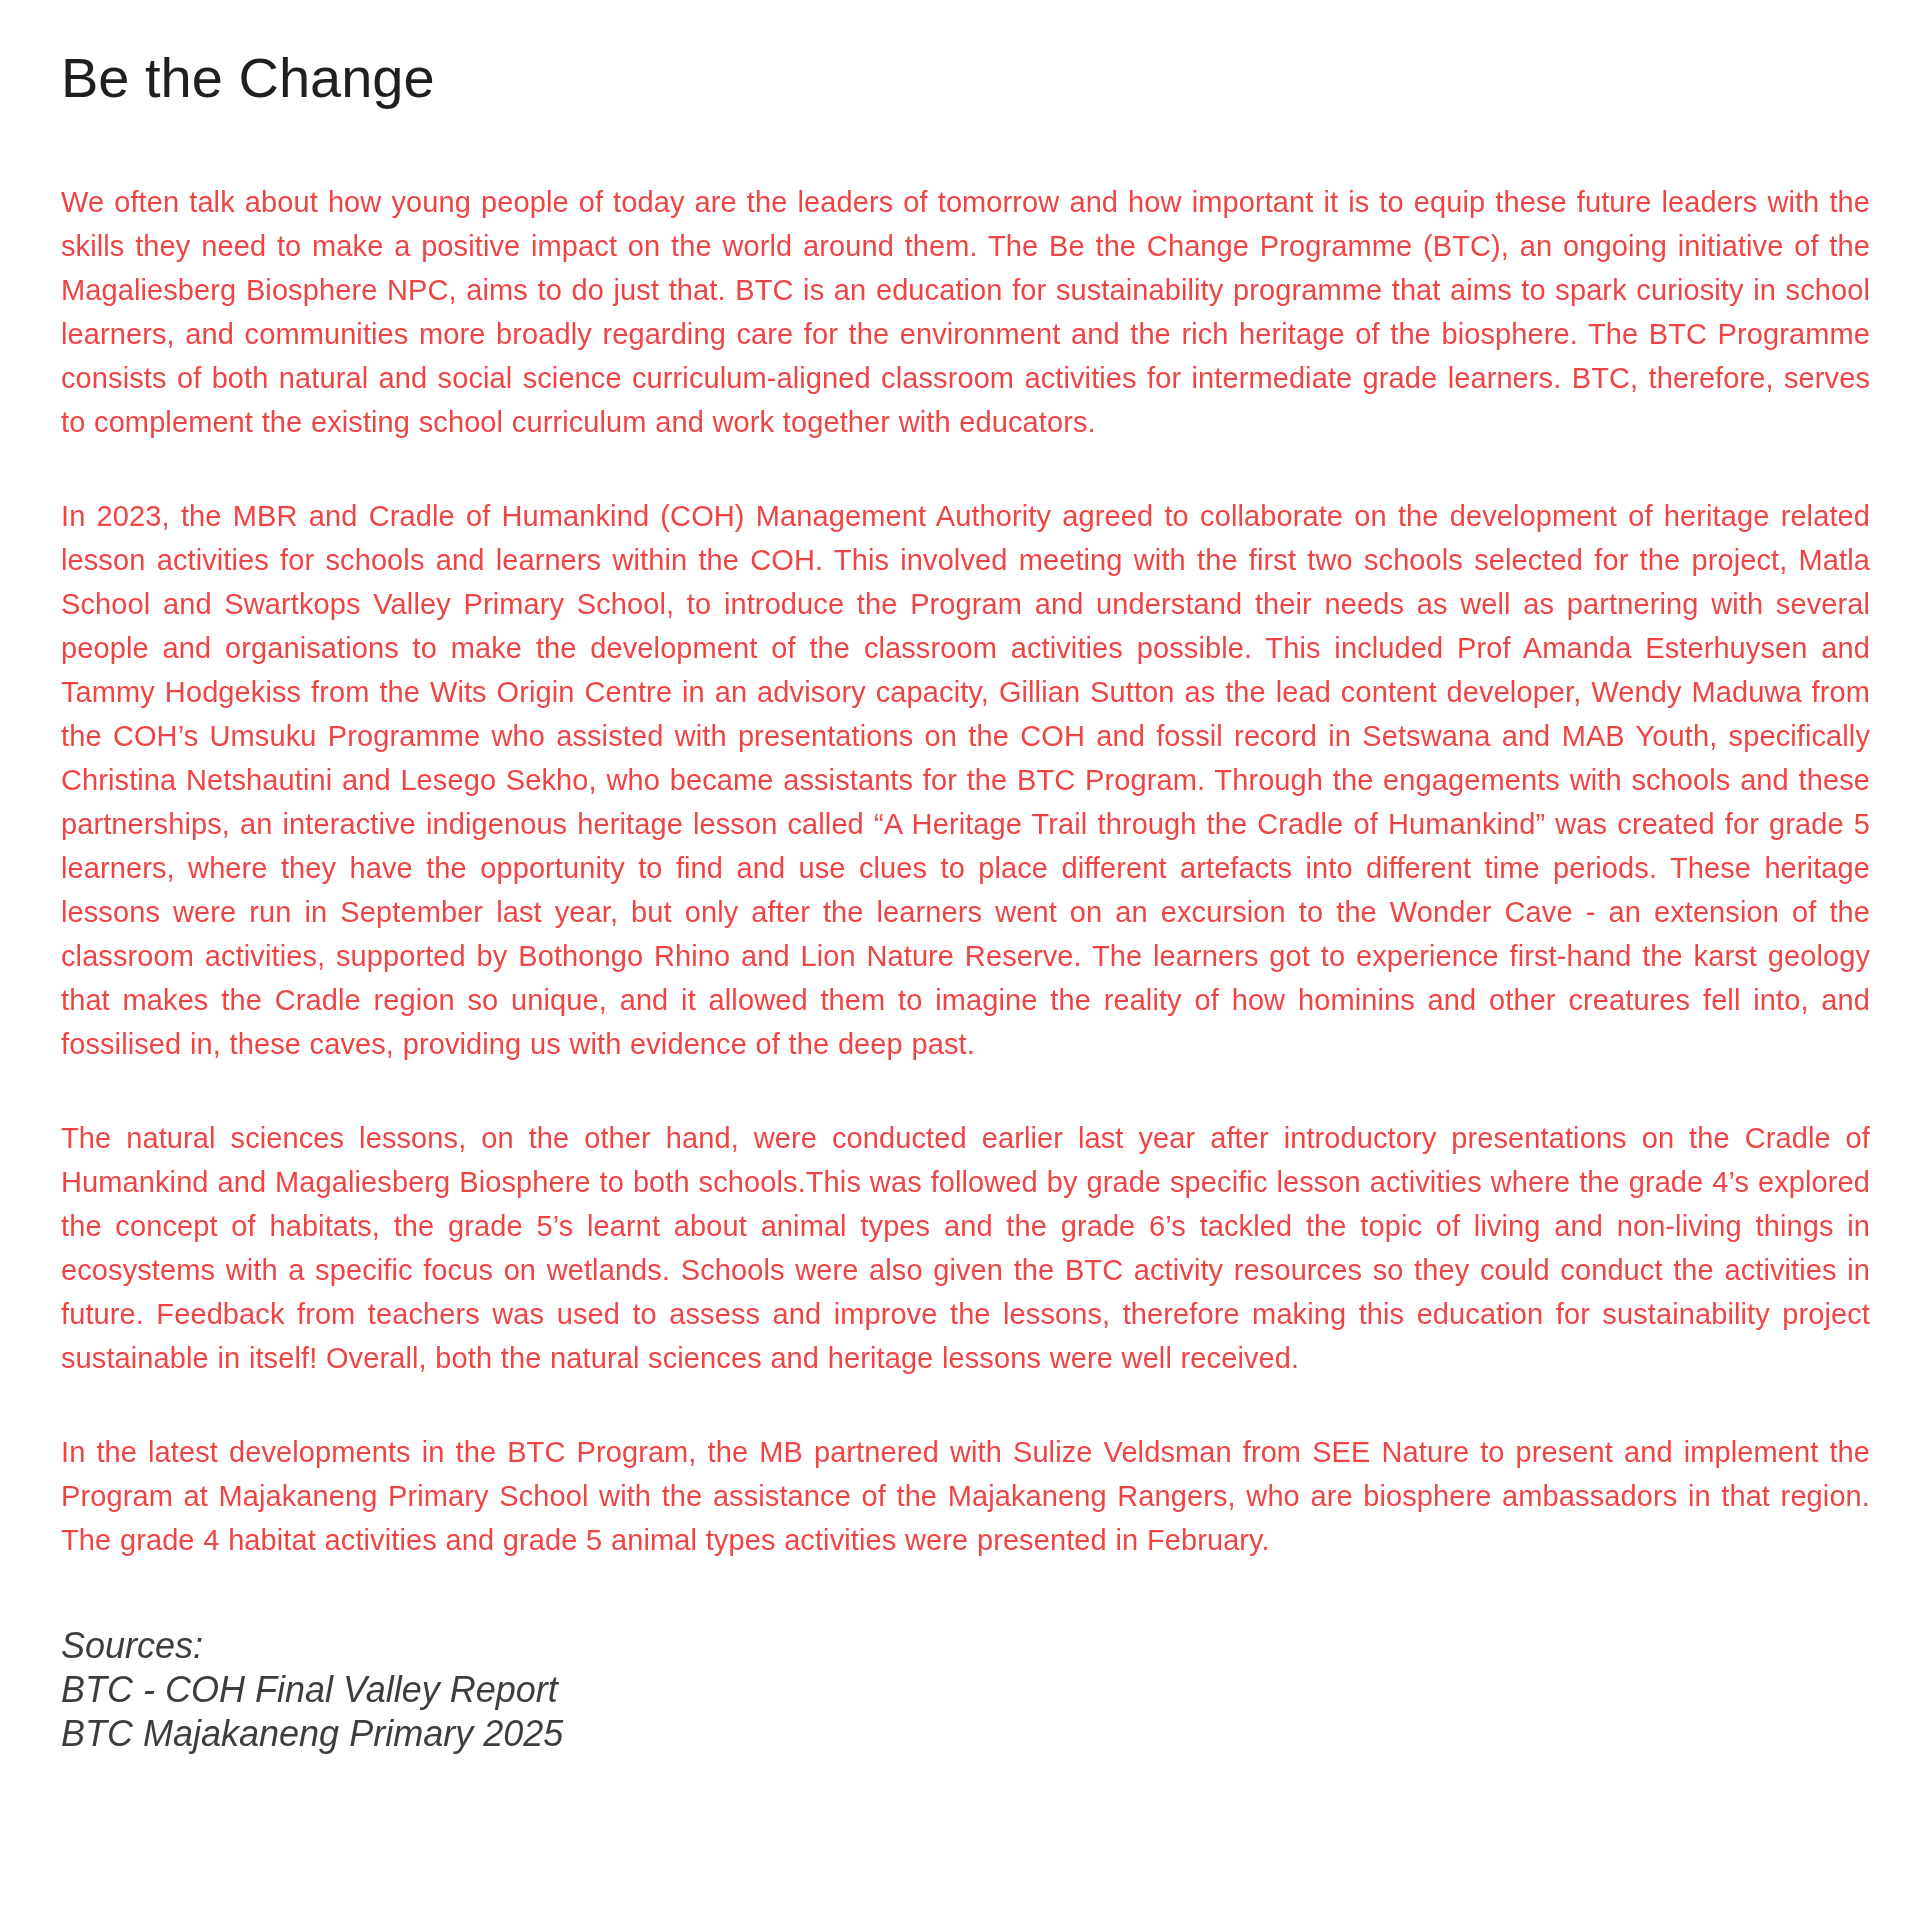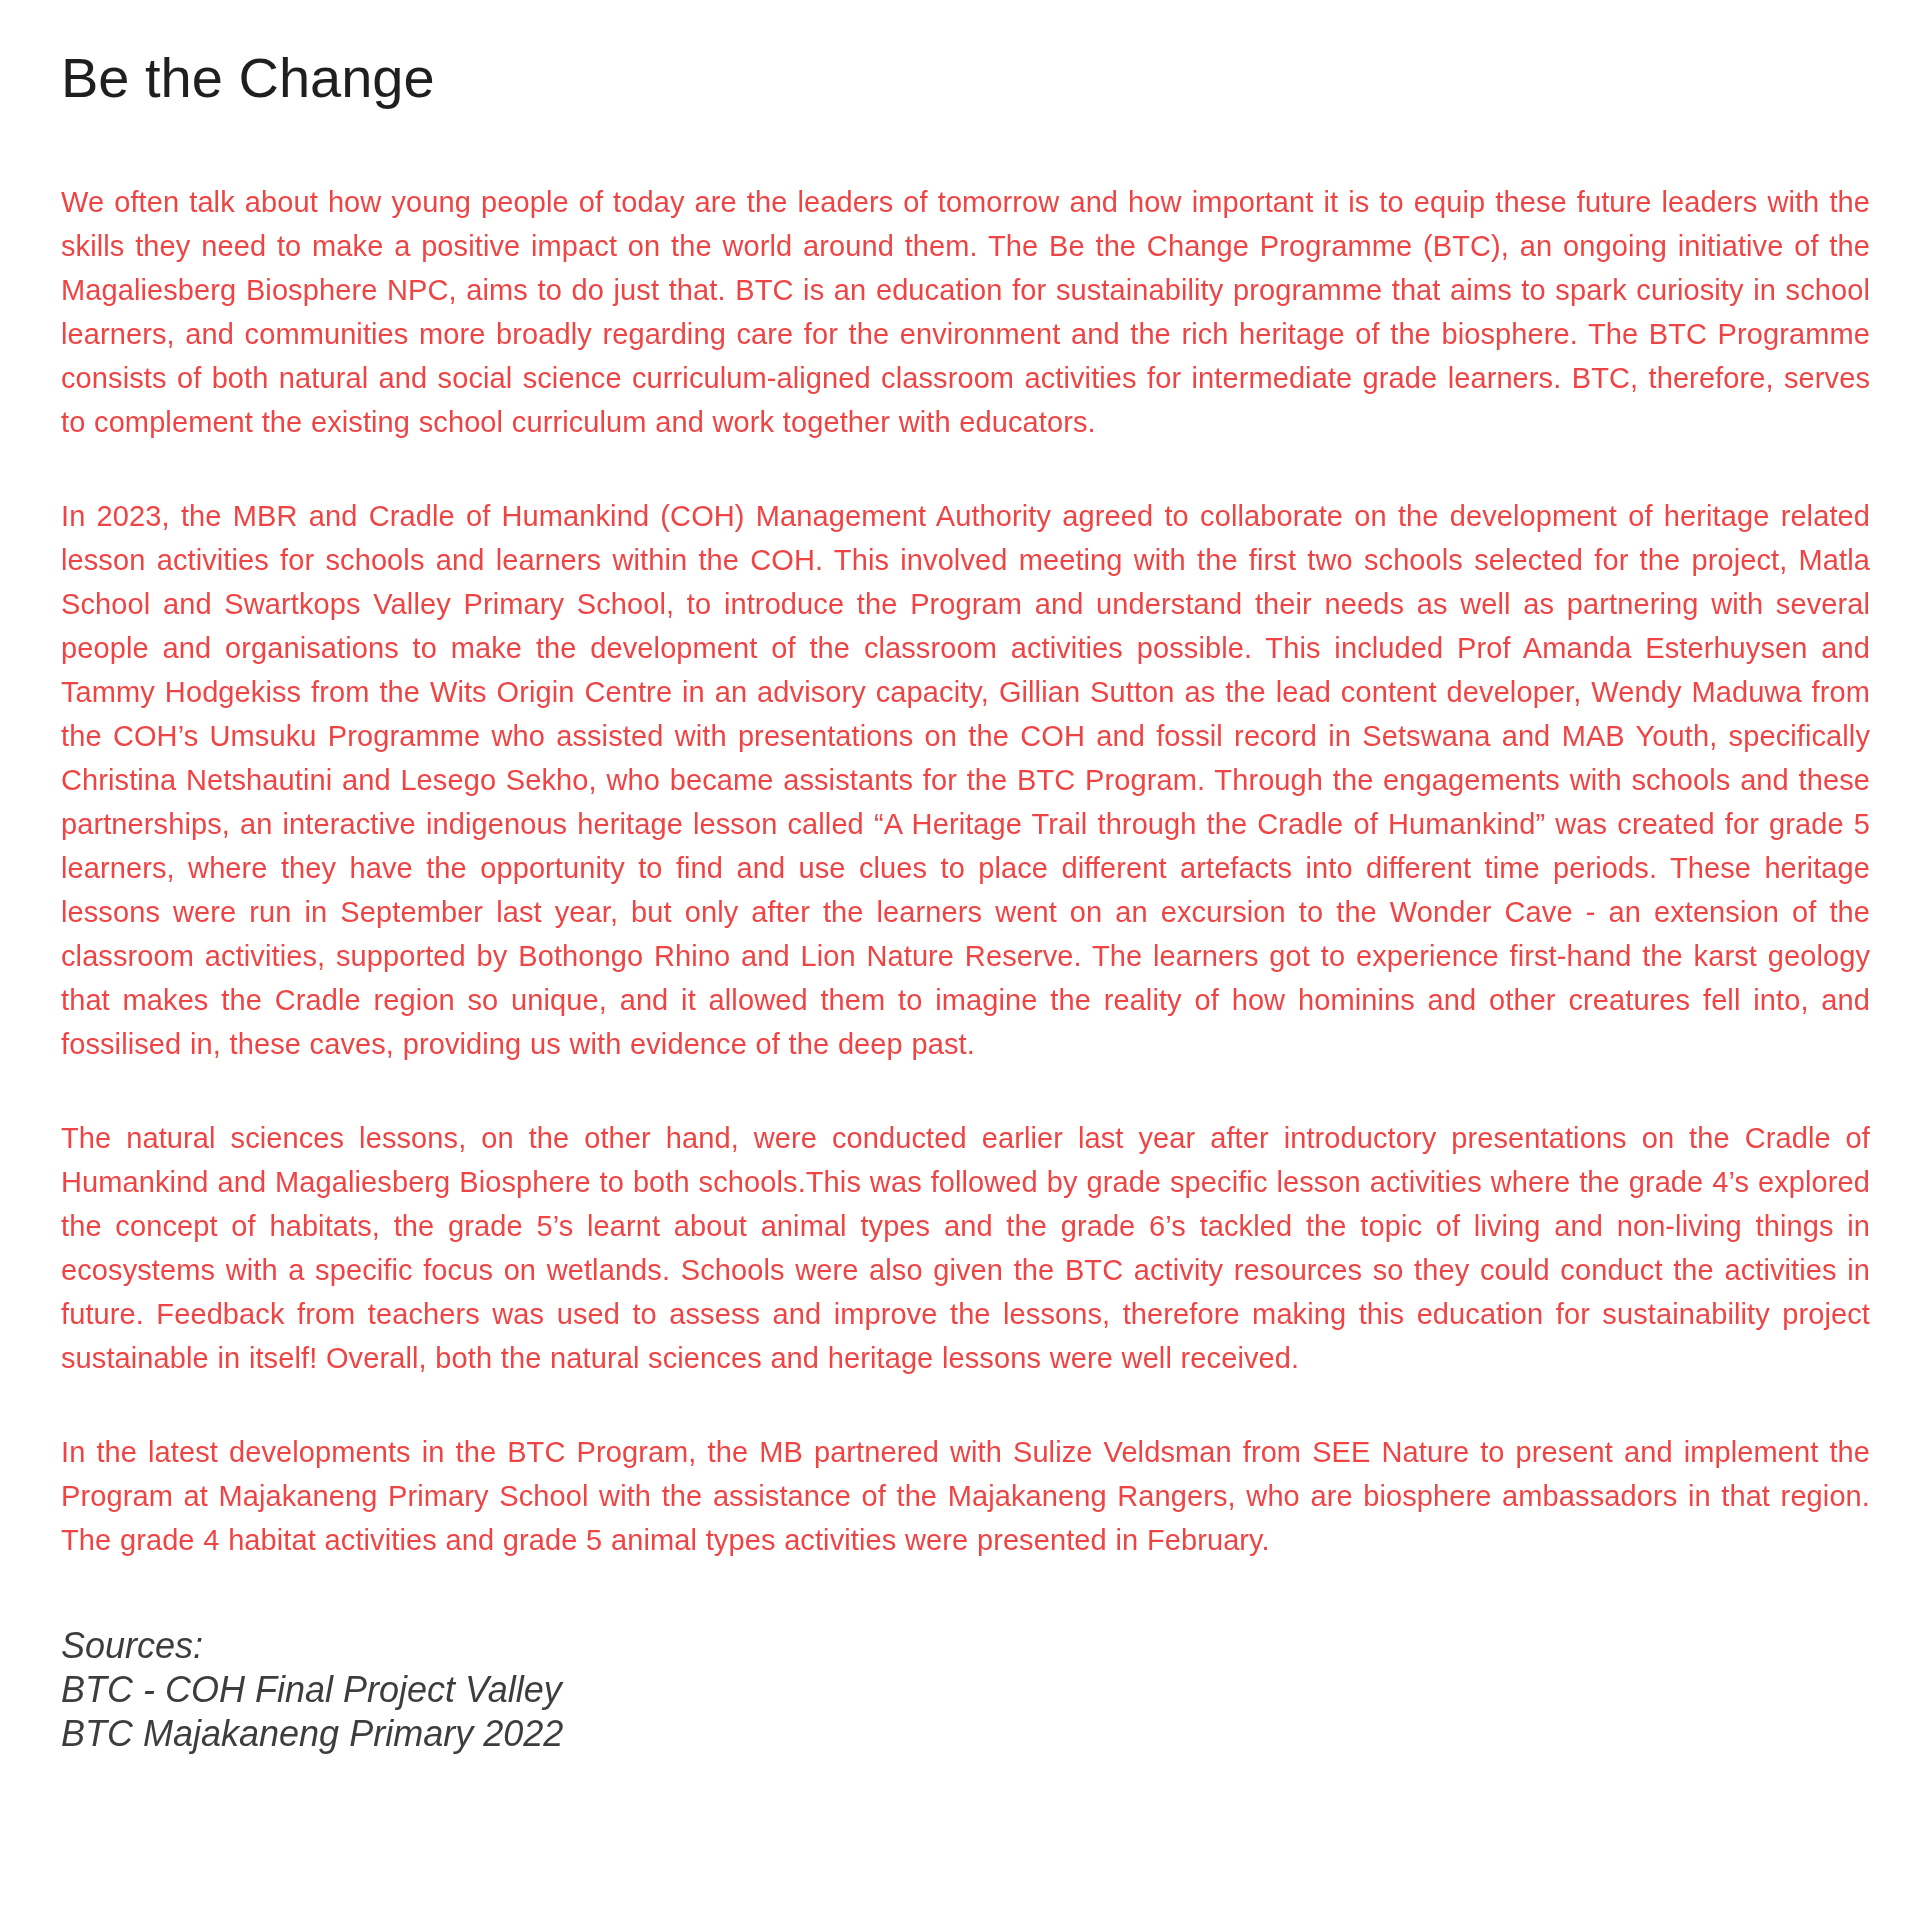--- a/index.html
+++ b/index.html
@@ -62,18 +62,18 @@
 
   <div class="body-text">
     <p>We often talk about how young people of today are the leaders of tomorrow and how important it is to equip these future leaders with the skills they need to make a positive impact on the world around them. The Be the Change Programme (BTC), an ongoing initiative of the Magaliesberg Biosphere NPC, aims to do just that. BTC is an education for sustainability programme that aims to spark curiosity in school learners, and communities more broadly regarding care for the environment and the rich heritage of the biosphere. The BTC Programme consists of both natural and social science curriculum-aligned classroom activities for intermediate grade learners. BTC, therefore, serves to complement the existing school curriculum and work together with educators.</p>
     <p>In 2023, the MBR and Cradle of Humankind (COH) Management Authority agreed to collaborate on the development of heritage related lesson activities for schools and learners within the COH. This involved meeting with the first two schools selected for the project, Matla School and Swartkops Valley Primary School, to introduce the Program and understand their needs as well as partnering with several people and organisations to make the development of the classroom activities possible. This included Prof Amanda Esterhuysen and Tammy Hodgekiss from the Wits Origin Centre in an advisory capacity, Gillian Sutton as the lead content developer, Wendy Maduwa from the COH’s Umsuku Programme who assisted with presentations on the COH and fossil record in Setswana and MAB Youth, specifically Christina Netshautini and Lesego Sekho, who became assistants for the BTC Program. Through the engagements with schools and these partnerships, an interactive indigenous heritage lesson called “A Heritage Trail through the Cradle of Humankind” was created for grade 5 learners, where they have the opportunity to find and use clues to place different artefacts into different time periods. These heritage lessons were run in September last year, but only after the learners went on an excursion to the Wonder Cave - an extension of the classroom activities, supported by Bothongo Rhino and Lion Nature Reserve. The learners got to experience first-hand the karst geology that makes the Cradle region so unique, and it allowed them to imagine the reality of how hominins and other creatures fell into, and fossilised in, these caves, providing us with evidence of the deep past.</p>
     <p>The natural sciences lessons, on the other hand, were conducted earlier last year after introductory presentations on the Cradle of Humankind and Magaliesberg Biosphere to both schools.This was followed by grade specific lesson activities where the grade 4’s explored the concept of habitats, the grade 5’s learnt about animal types and the grade 6’s tackled the topic of living and non-living things in ecosystems with a specific focus on wetlands. Schools were also given the BTC activity resources so they could conduct the activities in future.  Feedback from teachers was used to assess and improve the lessons, therefore making this education for sustainability project sustainable in itself! Overall, both the natural sciences and heritage lessons were well received.</p>
     <p>In the latest developments in the BTC Program, the MB  partnered with Sulize Veldsman from SEE Nature to present and implement the Program at Majakaneng Primary School with the assistance of the Majakaneng Rangers, who are biosphere ambassadors in that region. The grade 4 habitat activities and grade 5 animal types activities were presented in February.</p>
   </div>
 
   <div class="sources">
     <p>Sources:</p>
-    <p>BTC - COH Final Project Valley</p>
-    <p>BTC Majakaneng Primary 2022</p>
+    <p>BTC - COH Final Valley Report</p>
+    <p>BTC Majakaneng Primary 2025</p>
   </div>
 
 </div>
 
 
 </body></html>

